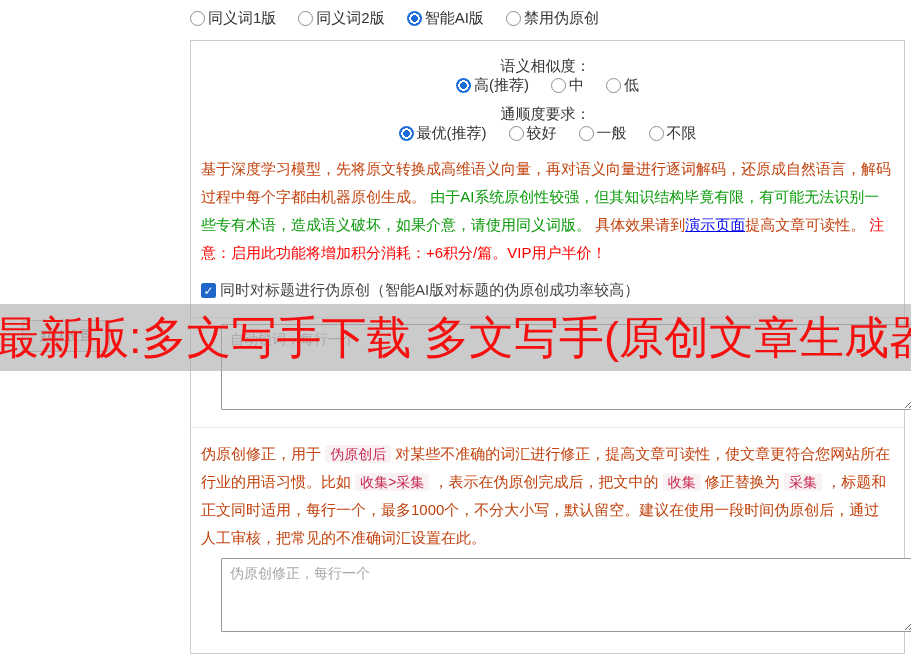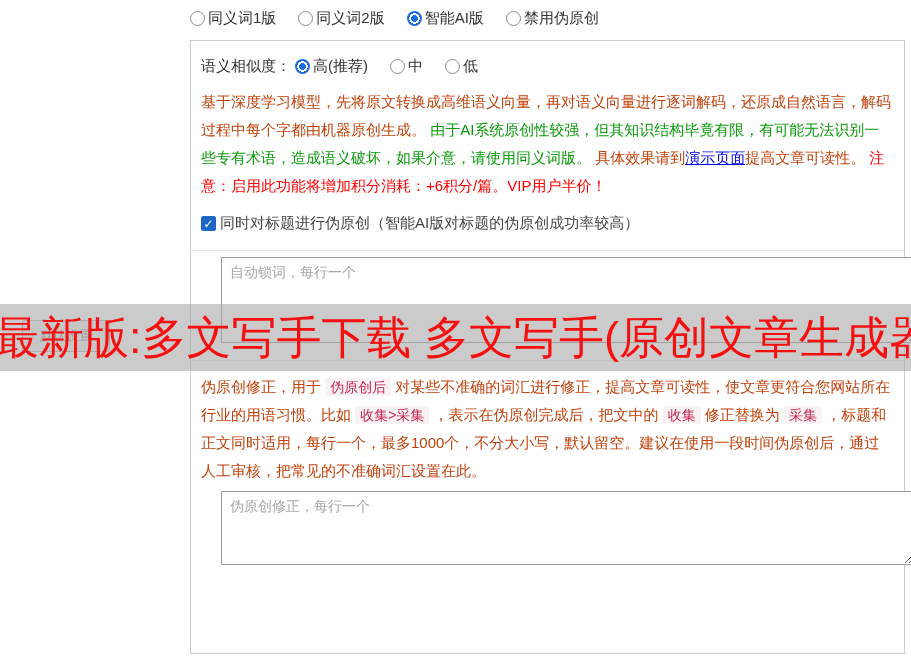--- a/index.html
+++ b/index.html
@@ -5,21 +5,21 @@
   html,body{margin:0;padding:0;background:#fff;}
   body{font-family:"Liberation Sans","DejaVu Sans",sans-serif;}
   .page{position:relative;width:911px;height:658px;overflow:hidden;background:#fff;}
 
   
   .top-radios{position:absolute;left:190px;top:9px;display:flex;align-items:flex-end;gap:22px;font-size:15px;color:#333;}
 
   
   .panel{position:absolute;left:190px;top:40px;width:715px;height:614px;border:1px solid #ccc;box-sizing:border-box;padding:6px 10px 0 10px;background:#fff;}
 
-  .opt-row{display:flex;align-items:center;margin:10px 0 0 0;font-size:15px;color:#333;}
+  .opt-row{display:flex;align-items:center;margin:10px 0 0 0;font-size:15px;color:#333;flex-direction:column;}
   .opt-row .opt-label{color:#333;margin-right:4px;}
   .opts{display:flex;align-items:center;gap:22px;}
 
   .ropt{display:inline-flex;align-items:center;gap:3px;cursor:pointer;}
   .radio{display:inline-block;width:15px;height:15px;border-radius:50%;border:1px solid #8d8d8d;background:#fff;box-sizing:border-box;flex:0 0 auto;}
   .radio.checked{border:none;background:radial-gradient(circle,#1b6ed9 0 3.5px,#fff 3.5px 5.2px,#1b6ed9 5.2px);}
 
   .desc{font-size:15px;line-height:28px;color:#666;margin:12px 0 0 0;}
   .t-green{color:#099a09;}
   .t-red{color:#ff0000;}
@@ -82,20 +82,41 @@
             <span class="radio"></span>
             <span>中</span>
           </label>
           <label class="ropt">
             <span class="radio"></span>
             <span>低</span>
           </label>
         </span>
     </div>
 
+    <div class="opt-row">
+      <span class="opt-label">通顺度要求：</span>
+      <span class="opts" id="fluency-opts">
+          <label class="ropt">
+            <span class="radio checked"></span>
+            <span>最优(推荐)</span>
+          </label>
+          <label class="ropt">
+            <span class="radio"></span>
+            <span>较好</span>
+          </label>
+          <label class="ropt">
+            <span class="radio"></span>
+            <span>一般</span>
+          </label>
+          <label class="ropt">
+            <span class="radio"></span>
+            <span>不限</span>
+          </label>
+        </span>
+    </div>
 
     <p class="desc">
       <span class="t-gray">基于深度学习模型，先将原文转换成高维语义向量，再对语义向量进行逐词解码，还原成自然语言，解码过程中每个字都由机器原创生成。 </span><span class="t-green">由于AI系统原创性较强，但其知识结构毕竟有限，有可能无法识别一些专有术语，造成语义破坏，如果介意，请使用同义词版。 </span><span class="t-gray">具体效果请到</span><a class="demo-link">演示页面</a><span class="t-gray">提高文章可读性。 </span><span class="t-red">注意：启用此功能将增加积分消耗：+6积分/篇。VIP用户半价！</span>
     </p>
 
     <div class="cb-row">
       <span class="checkbox">✓</span>
       <span>同时对标题进行伪原创（智能AI版对标题的伪原创成功率较高）</span>
     </div>
 

